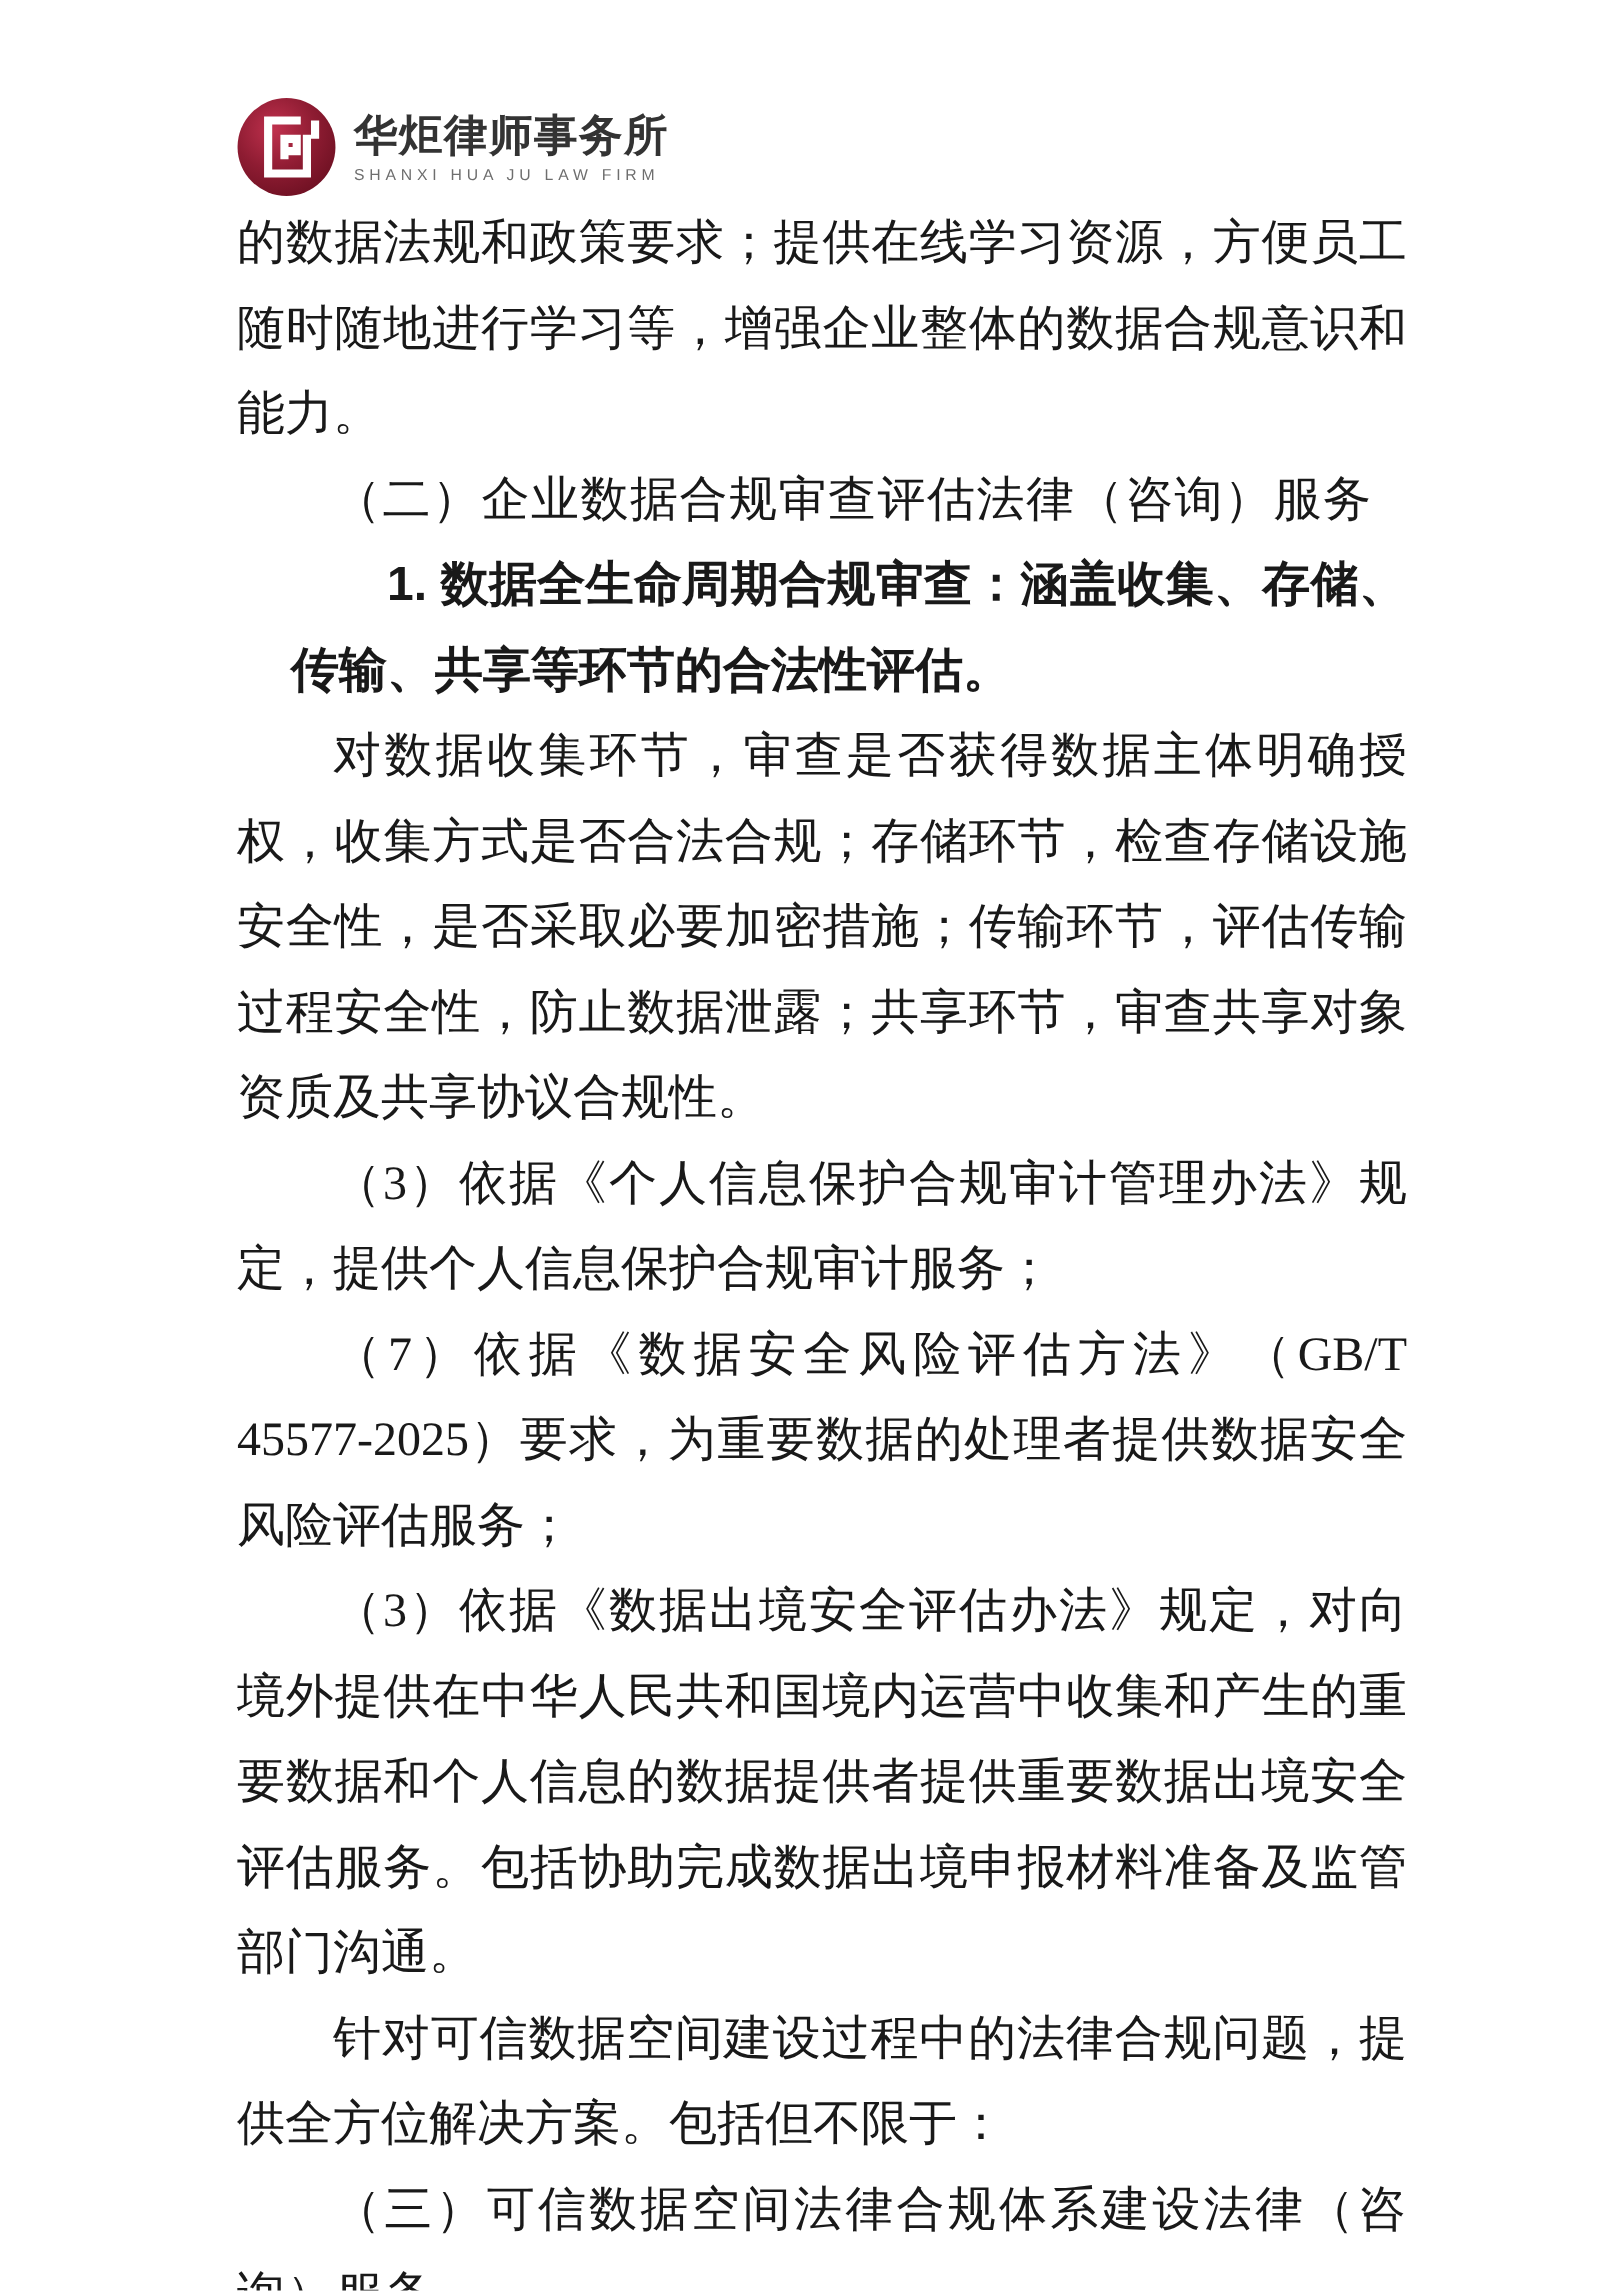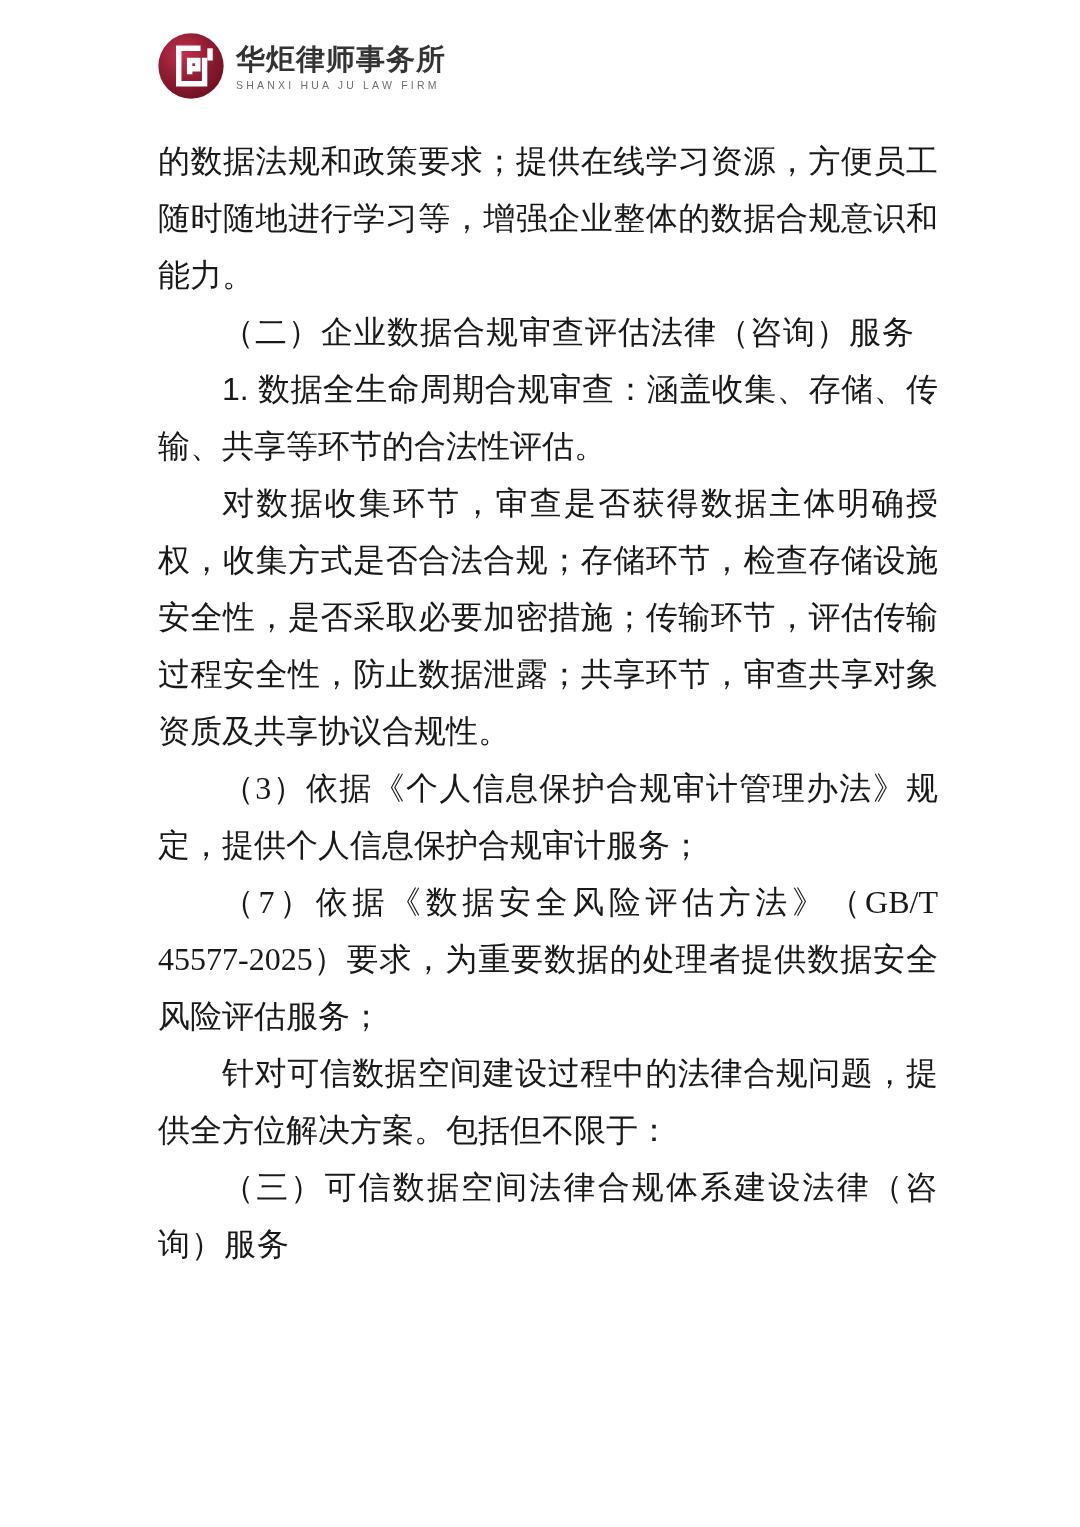--- a/index.html
+++ b/index.html
@@ -11,21 +11,21 @@
     position: relative;
     font-family: "Liberation Serif", serif;
     color: #191919;
     overflow: hidden;
   }
 
   
   .letterhead {
     position: absolute;
     left: 157px;
-    top: 32px;
+    top: 64px;
     display: flex;
     align-items: center;
   }
   .logo-mark {
     width: 68px;
     height: 68px;
     flex: 0 0 auto;
   }
   .logo-text {
     margin-left: 11px;
@@ -65,22 +65,23 @@
   .style-body {
     font-family: "Liberation Serif", serif;
     font-weight: normal;
   }
   .style-heading-kai {
     font-family: "Liberation Serif", serif;
     letter-spacing: 1px;
   }
   .style-heading-bold {
     font-family: "Liberation Sans", sans-serif;
-    font-weight: normal;
+    font-weight: bold;
     font-style: normal;
+    margin-left: 36px;
   }
 </style>
 </head>
 <body>
 
 <div class="letterhead">
   <svg class="logo-mark" viewBox="0 0 100 100" xmlns="http://www.w3.org/2000/svg" aria-hidden="true">
     <defs>
       <radialGradient id="logoGrad" cx="38%" cy="32%" r="75%">
         <stop offset="0%" stop-color="#c0314e"></stop>
@@ -101,15 +102,16 @@
   </div>
 </div>
 
 <div class="doc-body" id="doc-body">
     <p class="para style-body">的数据法规和政策要求；提供在线学习资源，方便员工随时随地进行学习等，增强企业整体的数据合规意识和能力。</p>
     <p class="para style-heading-kai indent">（二）企业数据合规审查评估法律（咨询）服务</p>
     <p class="para style-heading-bold indent">1. 数据全生命周期合规审查：涵盖收集、存储、传输、共享等环节的合法性评估。</p>
     <p class="para style-body indent">对数据收集环节，审查是否获得数据主体明确授权，收集方式是否合法合规；存储环节，检查存储设施安全性，是否采取必要加密措施；传输环节，评估传输过程安全性，防止数据泄露；共享环节，审查共享对象资质及共享协议合规性。</p>
     <p class="para style-body indent">（3）依据《个人信息保护合规审计管理办法》规定，提供个人信息保护合规审计服务；</p>
     <p class="para style-body indent">（7）依据《数据安全风险评估方法》（GB/T 45577-2025）要求，为重要数据的处理者提供数据安全风险评估服务；</p>
+    <p class="para style-body indent">（3）依据《数据出境安全评估办法》规定，对向境外提供在中华人民共和国境内运营中收集和产生的重要数据和个人信息的数据提供者提供重要数据出境安全评估服务。包括协助完成数据出境申报材料准备及监管部门沟通。</p>
     <p class="para style-body indent">针对可信数据空间建设过程中的法律合规问题，提供全方位解决方案。包括但不限于：</p>
     <p class="para style-heading-kai indent">（三）可信数据空间法律合规体系建设法律（咨询）服务</p>
   </div>
 
 </body></html>

